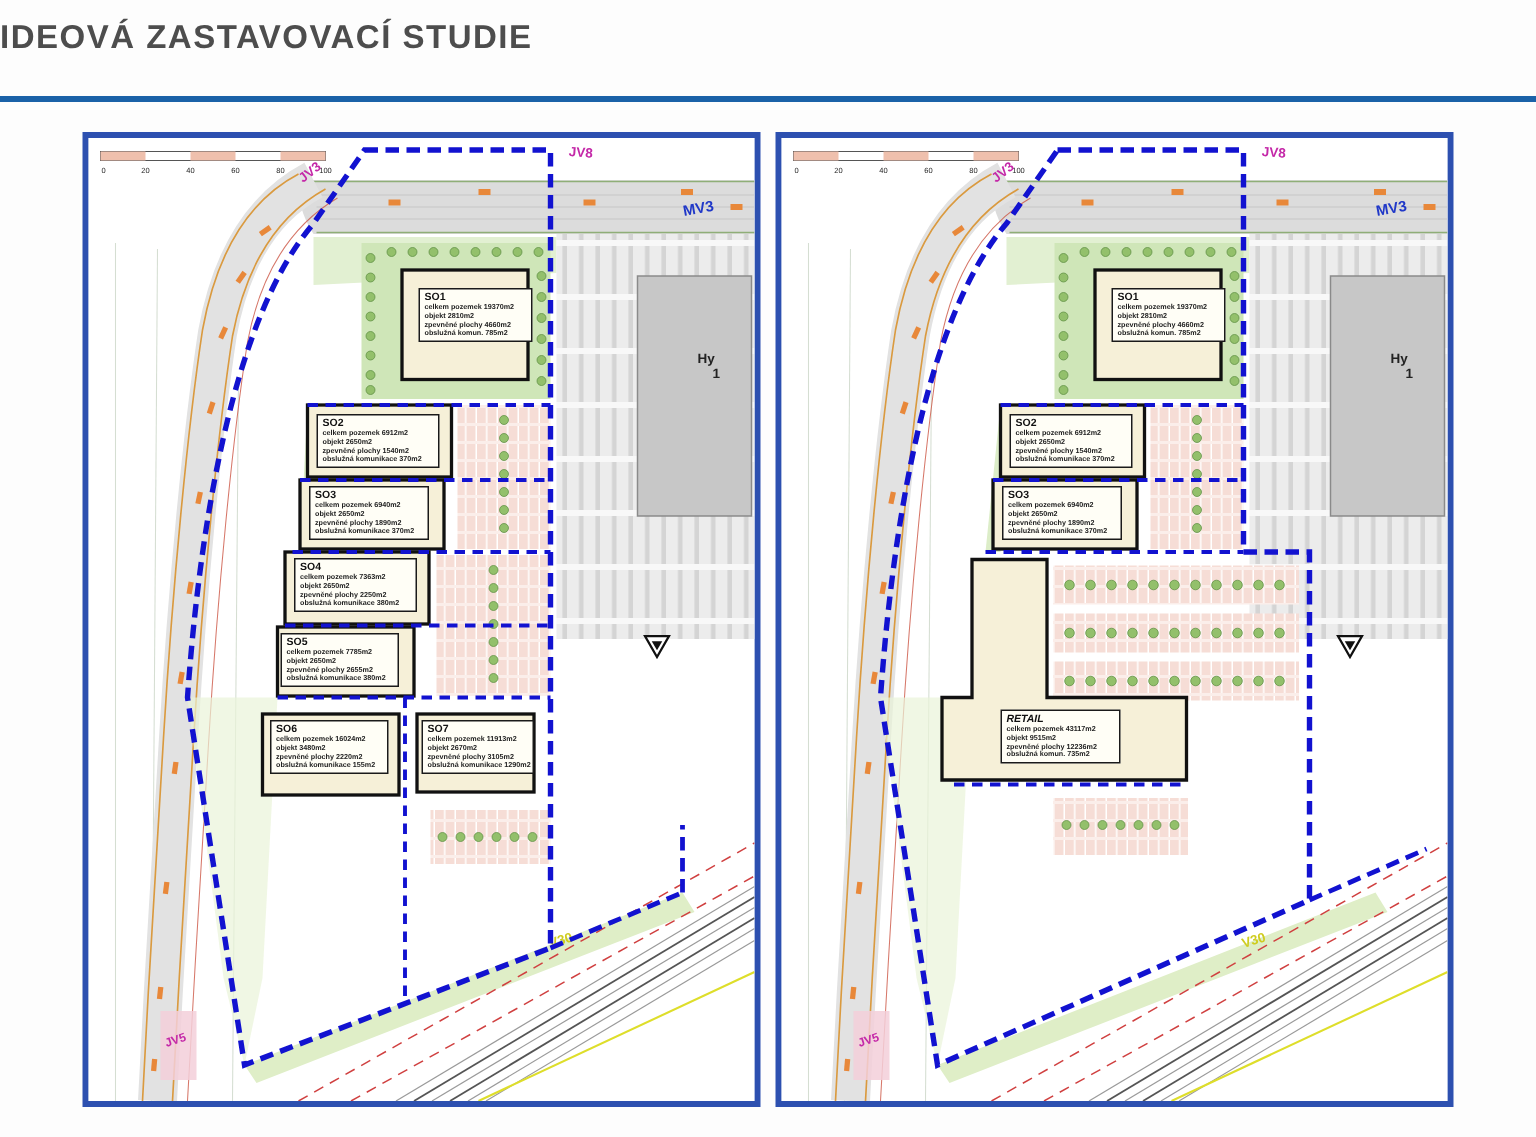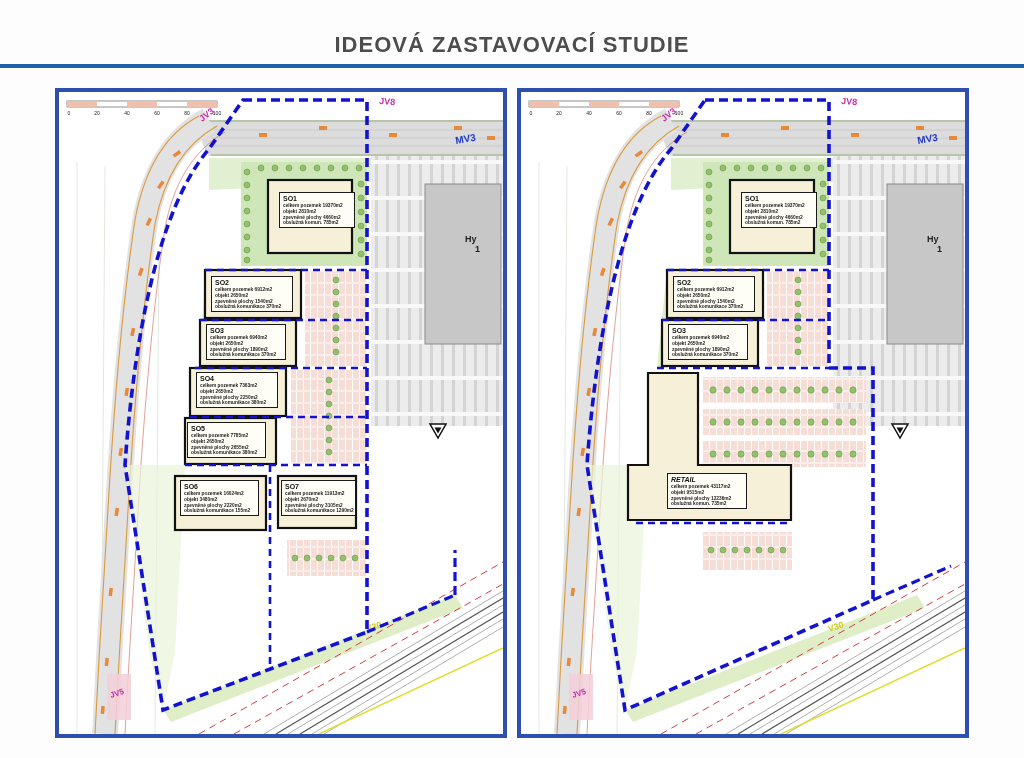--- a/index.html
+++ b/index.html
@@ -1,18 +1,18 @@
 <!DOCTYPE html>
 <html><head>
 <meta charset="utf-8">
 <style>
   html,body{margin:0;padding:0;background:#fcfcfc;}
   .page{position:relative;width:1024px;height:758px;background:#fdfdfd;overflow:hidden;
         font-family:"Liberation Sans",sans-serif;}
-  .header{position:absolute;top:32px;left:0;width:1024px;text-align:center;}
+  .header{position:absolute;top:12px;left:0;width:1024px;}
   .header h1{margin:0;font-size:22px;font-weight:bold;letter-spacing:1px;color:#4d4d4d;}
   .divider{position:absolute;top:64px;left:0;width:1024px;height:4px;background:#1b62a8;}
   .plan{position:absolute;top:88px;width:444px;height:642px;border:4px solid #2d50b0;
         background:#fff;margin:0;padding:0;}
   .plan-left{left:55px;} .plan-right{left:517px;}
   .plan svg{position:absolute;left:0;top:0;width:444px;height:642px;}
   .ibox{position:absolute;background:#fffef6;border:1px solid #1a1a1a;
         padding:2px 2px 1px 3px;line-height:1.18;z-index:3;box-sizing:border-box;}
   .ibox-name{font-weight:bold;font-size:7px;color:#111;}
   .ibox-name.italic{font-style:italic;}

